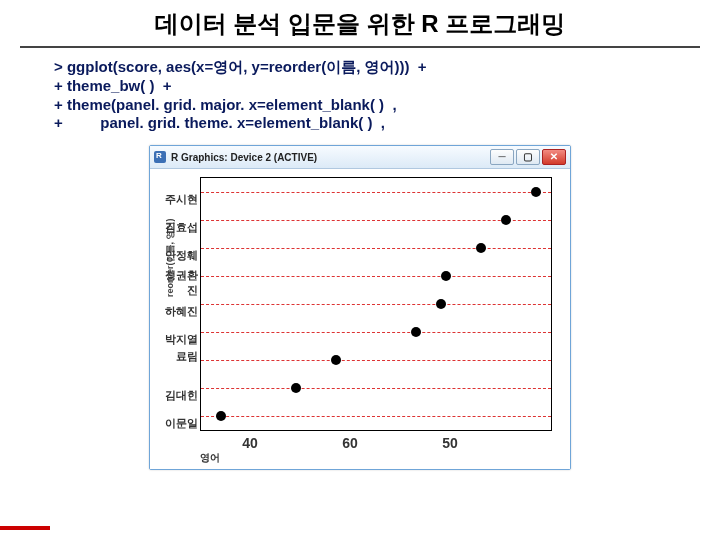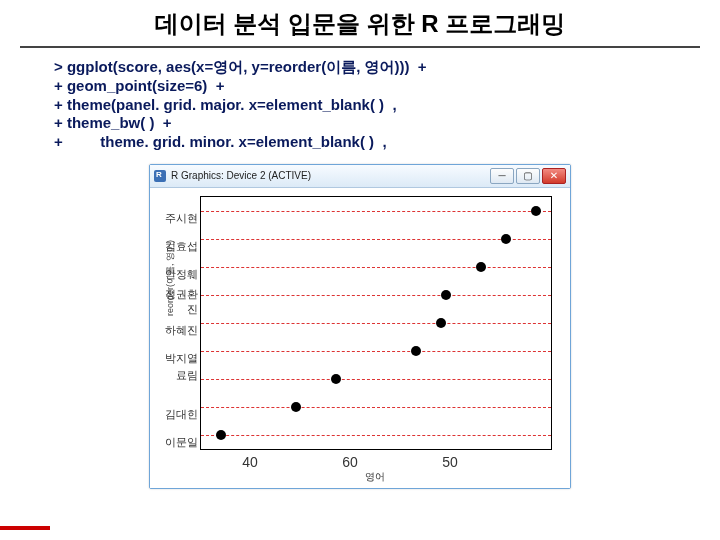--- a/index.html
+++ b/index.html
@@ -35,20 +35,21 @@
   background: #c00;
 }
 .graphics-window {
   margin: 12px auto;
   width: 420px;
   border: 1px solid #6fa5d8;
   border-radius: 2px;
   background: #fff;
   box-shadow: 0 0 2px rgba(0,0,0,0.2);
   font-size: 10px;
+  font-weight: bold;
 }
 .titlebar {
   display: flex;
   align-items: center;
   background: linear-gradient(#f7fbff,#dceaf7);
   border-bottom: 1px solid #b0c8e0;
   height: 22px;
   padding: 0 4px;
 }
 .win-icon {
@@ -134,40 +135,39 @@
   transform: translateY(-50%);
 }
 .xtick {
   position:absolute;
   top: 258px;
   font-size:14px;
   color:#333;
   transform:translateX(-50%);
 }
 .xlab {
-  text-align:center;
+  text-align:left;
   font-size:10px;
   color:#333;
   margin-top:20px;
   margin-left:40px;
   width:350px;
 }
 .plot-wrap { position: relative; }
 </style>
 </head>
 <body>
 
 <div class="title">데이터 분석 입문을 위한 R 프로그래밍</div>
 
 <div class="code-block">
   <div class="code-line">&gt; ggplot(score, aes(x=영어, y=reorder(이름, 영어)))  +</div>
-  <div class="code-line">+ geom_point(size=6)  +</div>
+  <div class="code-line">+ theme_bw( )  +</div>
   <div class="code-line">+ theme(panel. grid. major. x=element_blank( )  ,</div>
-  <div class="code-line">+ theme_bw( )  +</div>
-  <div class="code-line">+         theme. grid. minor. x=element_blank( )  ,</div>
+  <div class="code-line">+         panel. grid. theme. x=element_blank( )  ,</div>
 </div>
 
 <div class="graphics-window">
   <div class="titlebar">
     <span class="win-icon"></span>
     <span class="win-title">R Graphics: Device 2 (ACTIVE)</span>
     <div class="win-btns">
       <div class="win-btn">
           <span>─</span>
         </div>

